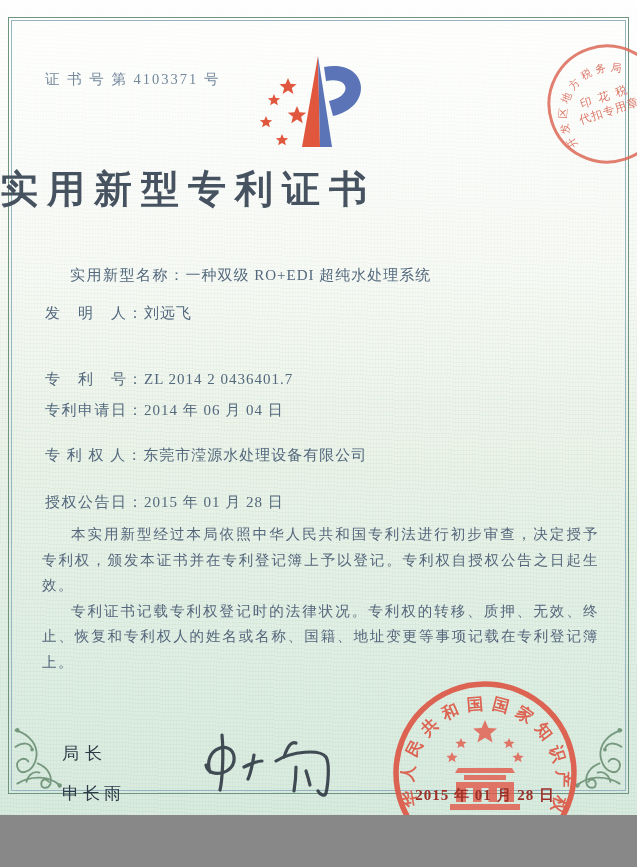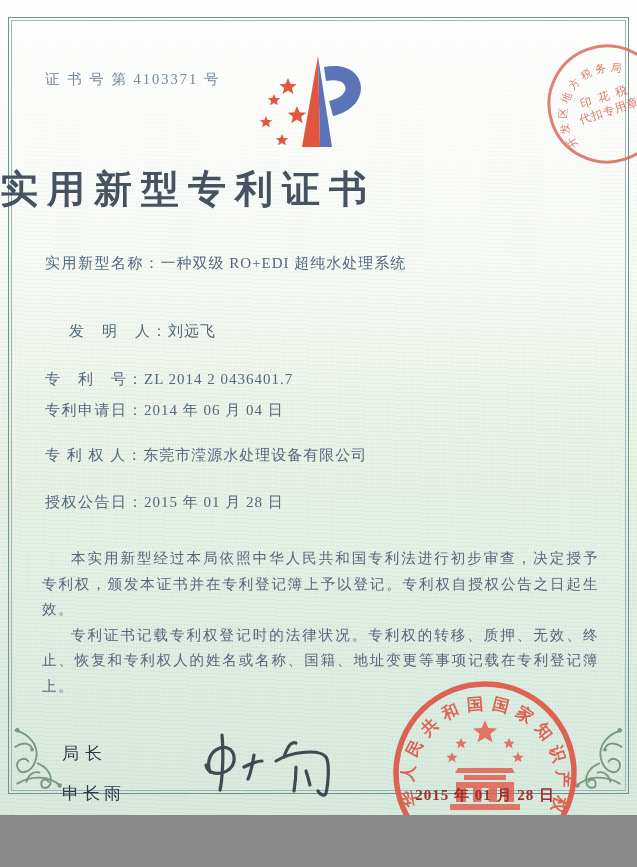--- a/index.html
+++ b/index.html
@@ -26,26 +26,25 @@
     font-size:14.5px; letter-spacing:2px; color:#74889c;
   }
   .logo{position:absolute; left:252px; top:54px;}
   .title{
     position:absolute; left:0; right:0; top:164px; 
     font-size:38px; font-weight:700; letter-spacing:9px; color:#46525f;
   }
   .fields{position:absolute; left:45px; top:254px; width:540px;}
   .field-row{position:absolute; left:0; font-size:15px; color:#53687d; letter-spacing:1px; white-space:nowrap;}
   .field-row .lbl{letter-spacing:1.5px;}
-  .f0{top:0;} .f1{top:68px;margin-left:24px;} .f2{top:116px;} .f3{top:147px;} .f4{top:192px;} .f5{top:239px;}
+  .f0{top:12px;margin-left:25px;} .f1{top:50px;} .f2{top:116px;} .f3{top:147px;} .f4{top:192px;} .f5{top:239px;}
   .body-text{
     position:absolute; left:42px; right:38px; top:522px;
     font-size:14.5px; line-height:25.5px; color:#55667c; letter-spacing:1.6px;
     text-align:justify;
-    margin-top:24px;
   }
   .body-text p{margin:0; text-indent:2em;}
   .signatory{position:absolute; left:62px; top:742px; color:#2e3a46; font-size:17px;}
   .signatory .s-title{letter-spacing:6px;}
   .signatory .s-name{margin-top:17px; letter-spacing:4px;}
   .signature{position:absolute; left:192px; top:726px;}
   .seal{position:absolute; left:388px; top:676px; opacity:0.92;}
   .seal-date{
     position:absolute; left:388px; top:786px; width:194px; text-align:center;
     color:#9c2f28; font-size:15px; font-weight:700; letter-spacing:1px;

